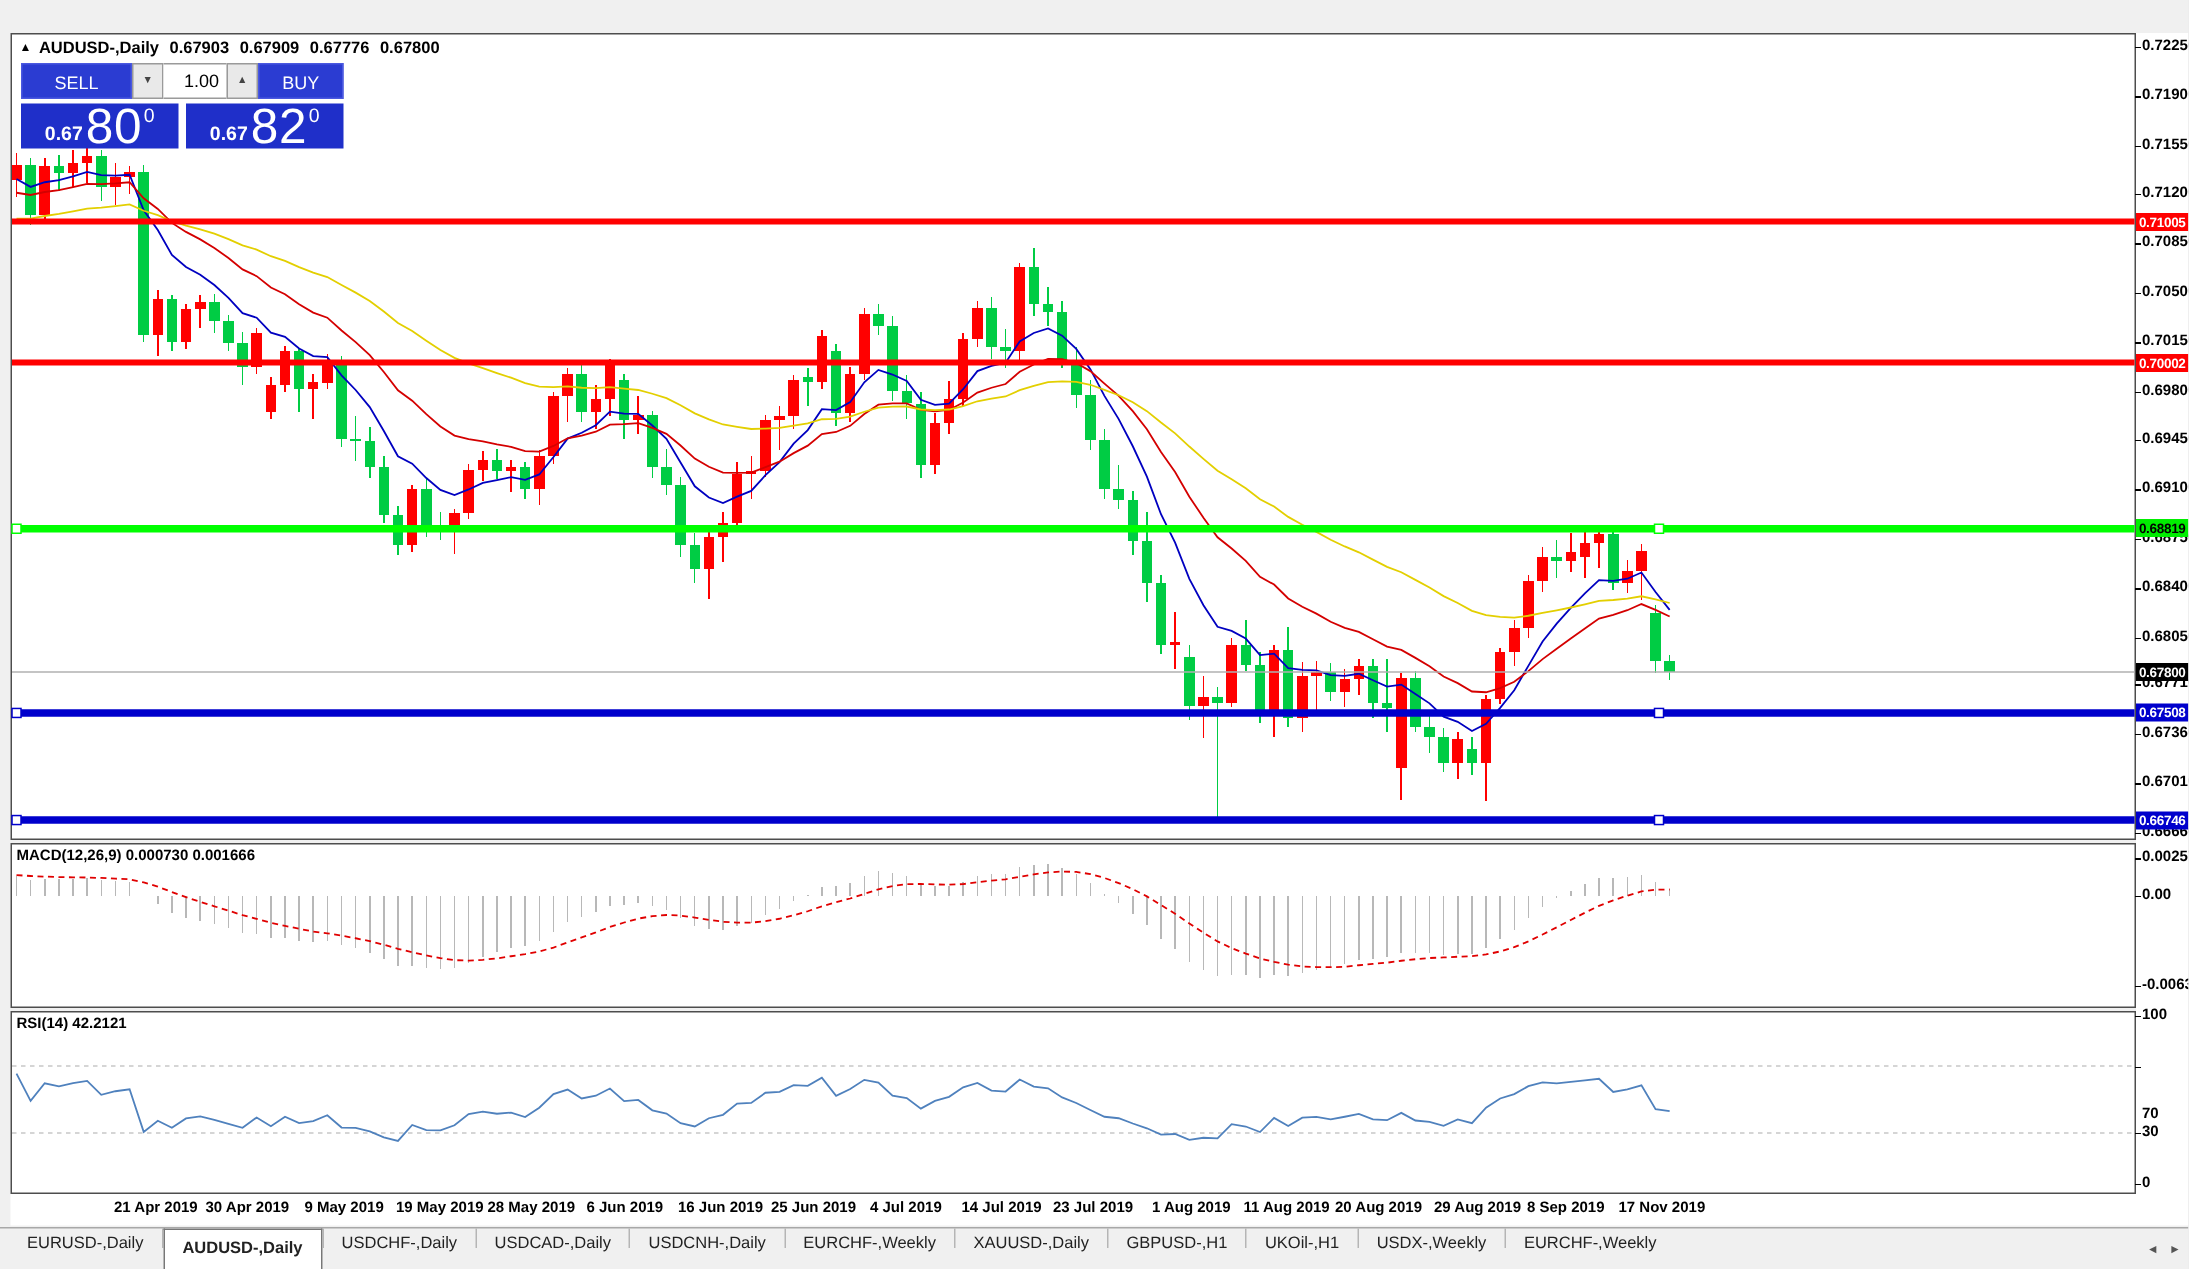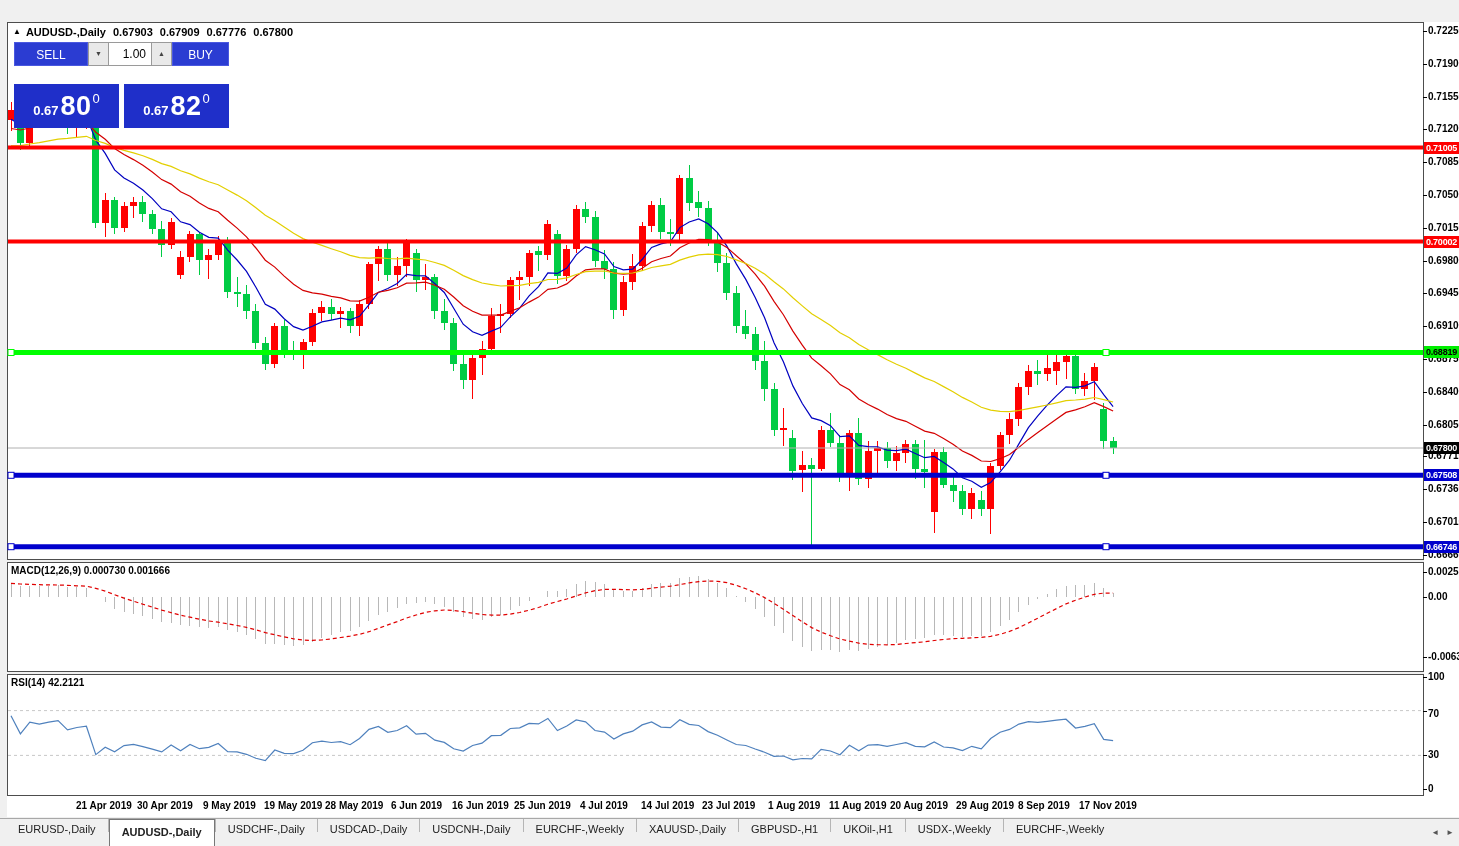--- a/index.html
+++ b/index.html
@@ -22,24 +22,24 @@
   #collapse{font-size:8px;line-height:10px}
   #tradepanel{position:absolute;left:14px;top:42px;width:215px;z-index:6}
   .tp-row1{display:flex;height:24px}
   .btn-sell,.btn-buy{background:#2b3cd2;color:#fff;font:12px/24px "Liberation Sans",sans-serif;text-align:center;
           border:1px solid #4a58e0;box-sizing:border-box;cursor:pointer}
   .btn-sell{width:74px}.btn-buy{flex:1}
   .spin{width:21px;background:#e9e9e9;border:1px solid #9a9a9a;color:#444;font-size:7px;line-height:21px;
         text-align:center;box-sizing:border-box;cursor:pointer}
   .vol{width:42px;border:1px solid #9a9a9a;border-left:none;border-right:none;font:12px "Liberation Sans",sans-serif;
        text-align:right;padding:0 5px 0 0;box-sizing:border-box;height:24px}
-  .tp-row2{display:flex;gap:5px;margin-top:18px;height:44px}
+  .tp-row2{display:flex;gap:5px;margin-top:3px;height:30px}
   .qbox{background:#1f2fc9;color:#fff;flex:1;display:flex;align-items:center;justify-content:center;cursor:pointer}
   .q-small{font-size:13px;font-weight:700;margin-top:9px;margin-right:2px}
-  .q-big{font-size:27px;font-weight:700;letter-spacing:0.5px}
+  .q-big{font-size:33px;font-weight:400;letter-spacing:0.5px}
   .q-sup{font-size:13px;margin-bottom:15px;margin-left:1px}
   .panelabel{position:absolute;z-index:3;font:700 10px "Liberation Sans",sans-serif;color:#000}
   #date-strip{position:absolute;left:7px;top:796px;width:1452px;height:21px;background:#fff;z-index:1}
   #axis-bg{position:absolute;left:1424px;top:22px;width:35px;height:774px;background:#fff;z-index:1}
   #tabbar{position:absolute;left:0;top:818px;width:1459px;height:28px;background:#f0f0f0;border-top:1px solid #a8a8a8;
           display:flex;padding-left:6px;box-sizing:border-box;z-index:5}
   .tab{font:11px/20px "Liberation Sans",sans-serif;color:#222;padding:0 12px;margin-bottom:2px;cursor:pointer;white-space:nowrap}
   .tab.active{background:#fff;border:1px solid #777;border-bottom:none;font-weight:700;margin-bottom:0;line-height:24px}
   .tabsep{width:1px;height:13px;background:#b5b5b5;margin:0 0 7px;flex:none}
   #tabarrows{position:absolute;right:5px;top:828px;z-index:6;display:flex;gap:7px;font-size:8px;color:#555}
@@ -535,21 +535,21 @@
       <div class="tick" style="left: 1428px; top: 386px;">0.68400</div>
       <div class="tick" style="left: 1428px; top: 419px;">0.68050</div>
       <div class="tick" style="left: 1428px; top: 450px;">0.67710</div>
       <div class="tick" style="left: 1428px; top: 483px;">0.67360</div>
       <div class="tick" style="left: 1428px; top: 516px;">0.67010</div>
       <div class="tick" style="left: 1428px; top: 549px;">0.66660</div>
       <div class="tick" style="left: 1428px; top: 566px;">0.002574</div>
       <div class="tick" style="left: 1428px; top: 591px;">0.00</div>
       <div class="tick" style="left: 1428px; top: 651px;">-0.00632</div>
       <div class="tick" style="left: 1428px; top: 671px;">100</div>
-      <div class="tick" style="left: 1428px; top: 708px;">70</div>
+      <div class="tick" style="left: 1428px; top: 737px;">70</div>
       <div class="tick" style="left: 1428px; top: 749px;">30</div>
       <div class="tick" style="left: 1428px; top: 783px;">0</div>
       <div class="badge" style="top: 142px; background: rgb(255, 0, 0); color: rgb(255, 255, 255);">0.71005</div>
       <div class="badge" style="top: 236px; background: rgb(255, 0, 0); color: rgb(255, 255, 255);">0.70002</div>
       <div class="badge" style="top: 346px; background: rgb(0, 238, 0); color: rgb(0, 0, 0);">0.68819</div>
       <div class="badge" style="top: 469px; background: rgb(0, 0, 204); color: rgb(255, 255, 255);">0.67508</div>
       <div class="badge" style="top: 541px; background: rgb(0, 0, 204); color: rgb(255, 255, 255);">0.66746</div>
       <div class="badge" style="top: 442px; background: rgb(0, 0, 0); color: rgb(255, 255, 255);">0.67800</div>
       <div class="datelbl" style="left: 5px; margin-top: 28px;">10 Apr 2019</div>
       <div class="datelbl" style="left: 76px;">21 Apr 2019</div>

